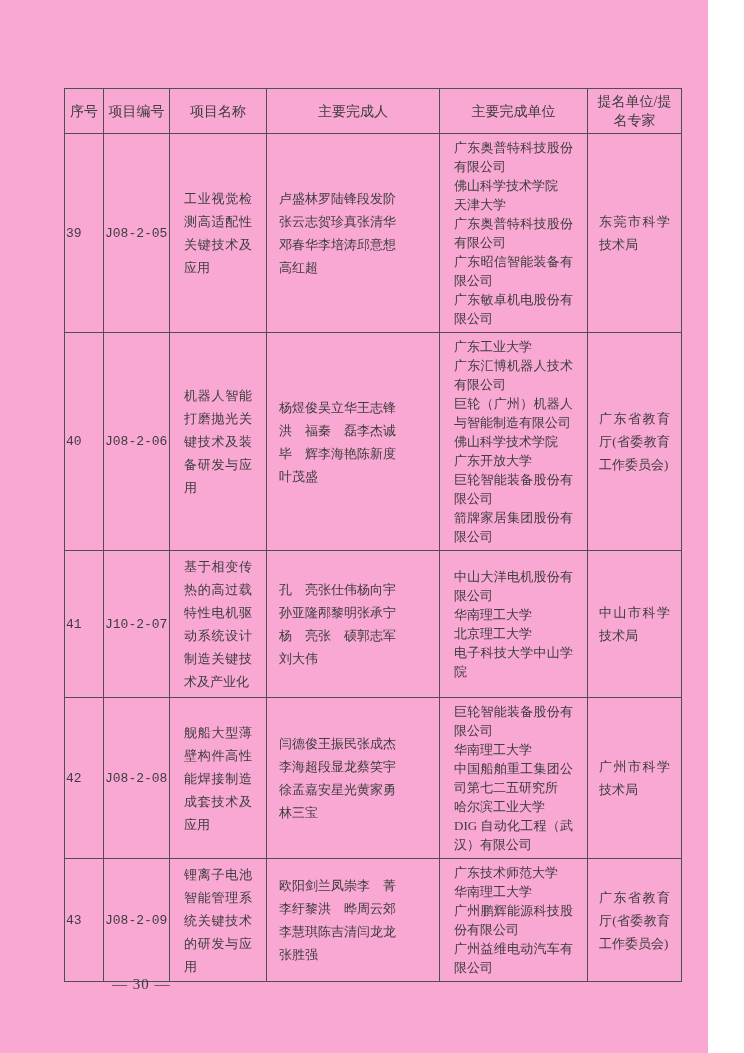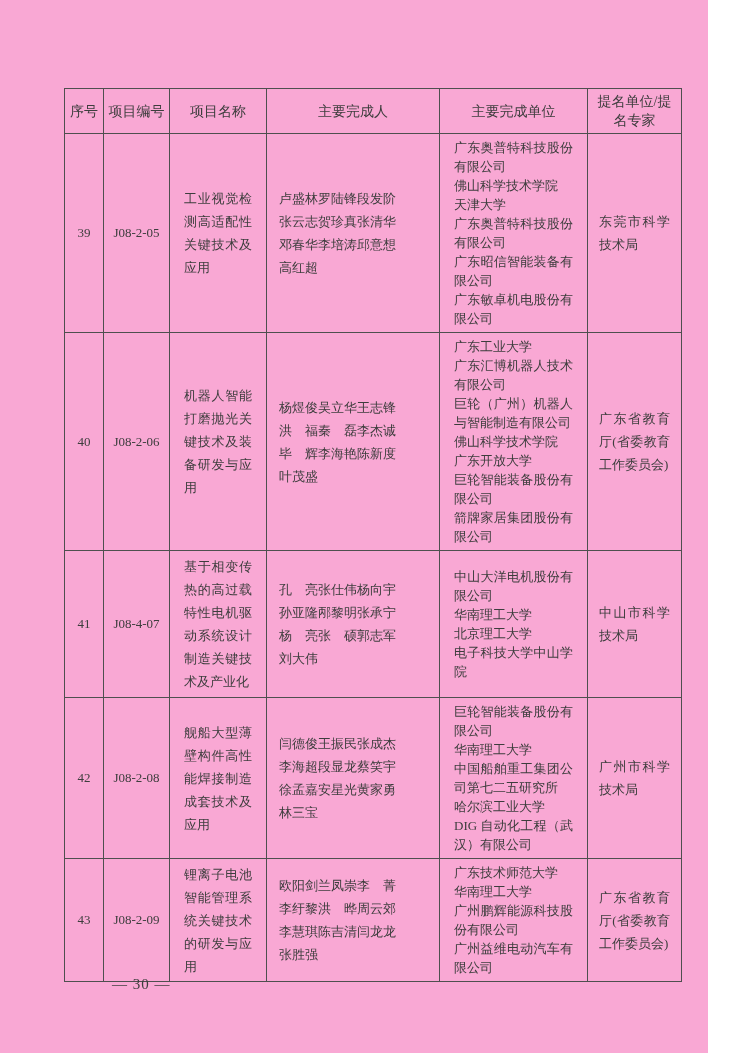--- a/index.html
+++ b/index.html
@@ -27,21 +27,21 @@
     padding: 2px 4px;
   }
 
   tbody tr:nth-child(1) { height: 192px; }
   tbody tr:nth-child(2) { height: 213px; }
   tbody tr:nth-child(3) { height: 147px; }
   tbody tr:nth-child(4) { height: 140px; }
   tbody tr:nth-child(5) { height: 109px; }
 
   td { font-size: 13px; }
-  td.c-no, td.c-code { text-align: center; font-size: 13px; }
+  td.c-no, td.c-code { font-size: 13px; font-family: Liberation Mono, monospace; }
   td.c-pname {
     padding: 0 14px;
     text-align: justify;
     line-height: 23px;
   }
   td.c-people { padding: 0 12px; }
   .pline {
     display: flex; 
     line-height: 23px;
   }
@@ -151,21 +151,21 @@
             <div class="unit">巨轮（广州）机器人与智能制造有限公司</div>
             <div class="unit">佛山科学技术学院</div>
             <div class="unit">广东开放大学</div>
             <div class="unit">巨轮智能装备股份有限公司</div>
             <div class="unit">箭牌家居集团股份有限公司</div>
           </td>
           <td class="c-nom">广东省教育厅(省委教育工作委员会)</td>
         </tr>
         <tr>
           <td class="c-no">41</td>
-          <td class="c-code">J08-4-07</td>
+          <td class="c-code">J10-2-07</td>
           <td class="c-pname">基于相变传热的高过载特性电机驱动系统设计制造关键技术及产业化</td>
           <td class="c-people">
             <div class="pline">
               <span class="pn">孔　亮</span>
               <span class="pn">张仕伟</span>
               <span class="pn">杨向宇</span>
             </div>
             <div class="pline">
               <span class="pn">孙亚隆</span>
               <span class="pn">邴黎明</span>

